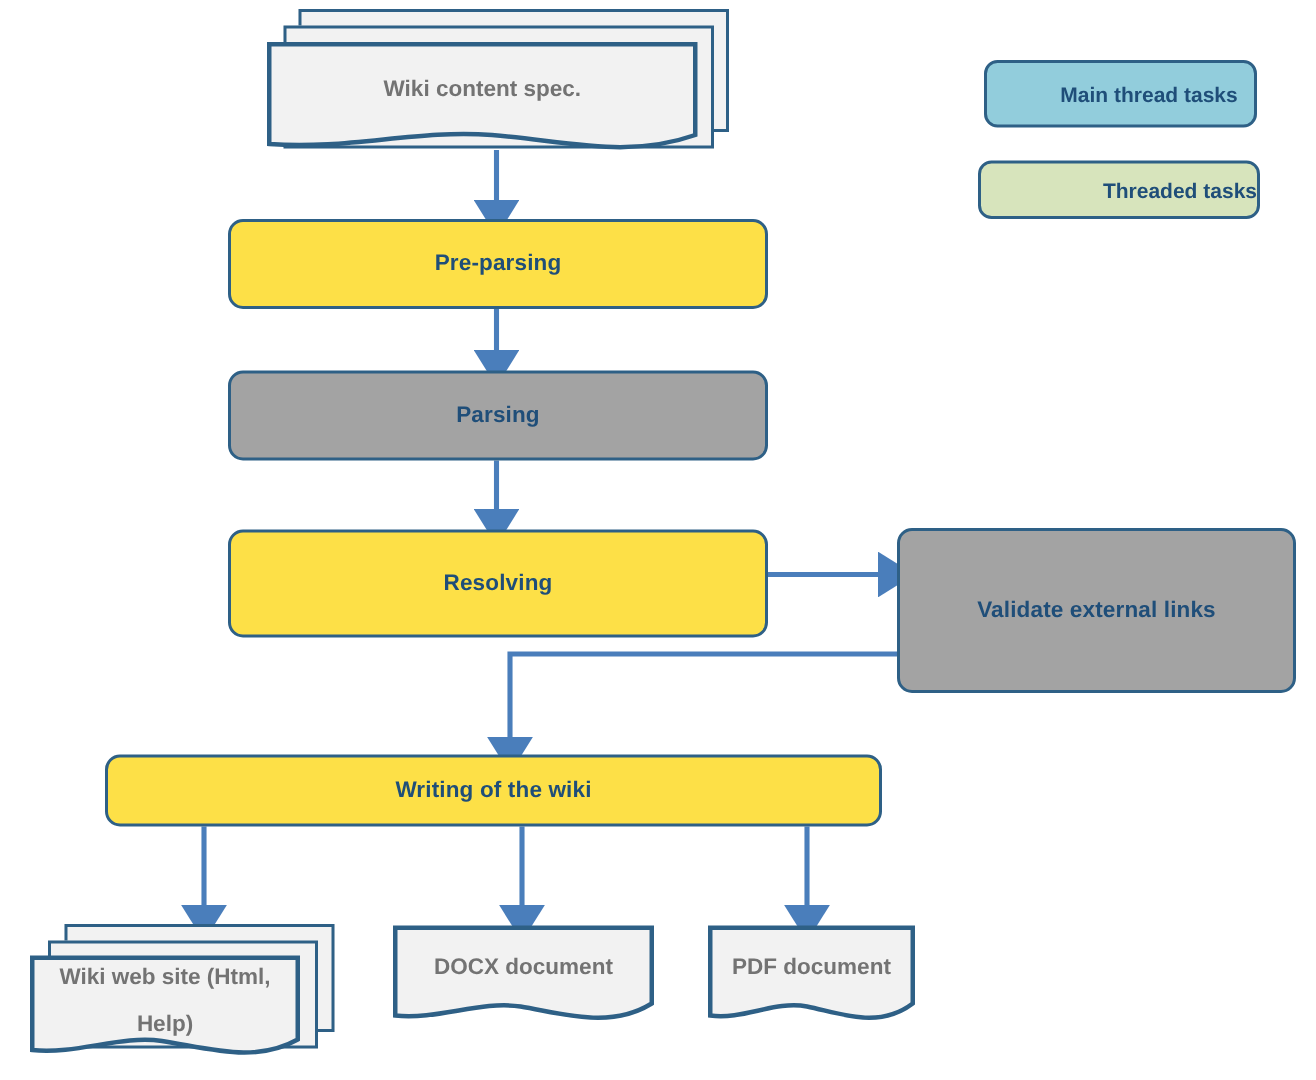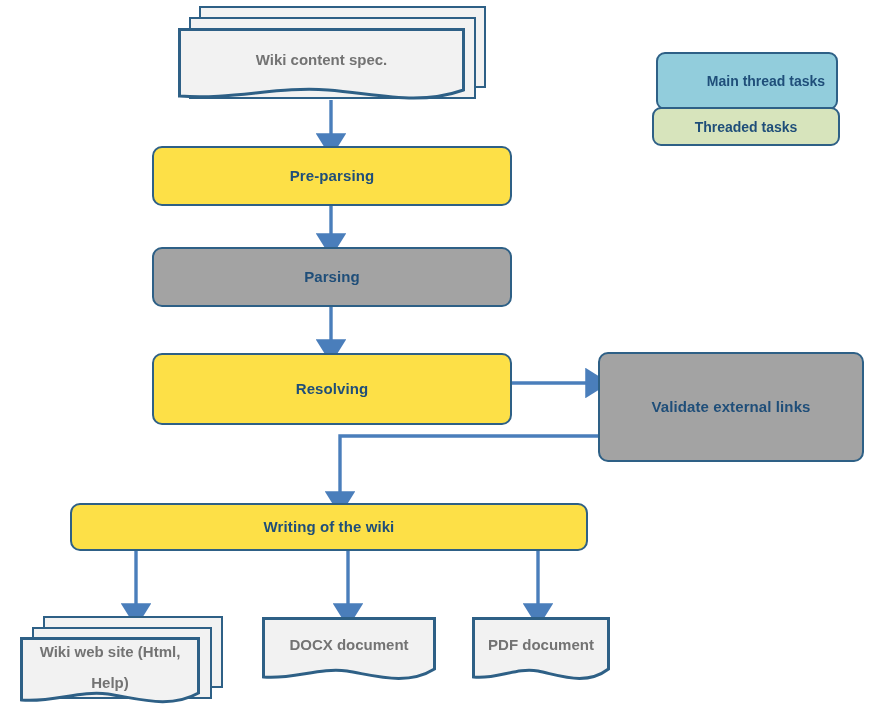--- a/index.html
+++ b/index.html
@@ -138,24 +138,24 @@
 
 <div class="docshape" style="left:178px; top:28px; width:287px; height:78px;">
   <svg width="287" height="78" viewBox="0 0 287 78" xmlns="http://www.w3.org/2000/svg">
     <path d="M1.5,1.5 L285.5,1.5 L285.5,62 C240,78 200,66 150,62 C100,58 55,72 1.5,68 Z" fill="#F2F2F2" stroke="#2E6086" stroke-width="3"></path>
   </svg>
 </div>
 <div class="doclabel" style="left:178px; top:30px; width:287px; height:60px; flex-direction:column;">
   <span>Wiki content spec.</span>
 </div>
 
-<div class="legend-box blue" style="left:656px; top:52px; width:182px; height:58px;padding-left:38px;">
+<div class="legend-box blue" style="left:656px; top:40px; width:182px; height:45px;padding-left:38px;">
   <span>Main thread tasks</span>
 </div>
-<div class="legend-box green" style="left:652px; top:107px; width:188px; height:39px;">
+<div class="legend-box green" style="left:652px; top:107px; width:188px; height:39px;justify-content:flex-end;">
   <span>Threaded tasks</span>
 </div>
 
 <div class="node proc blue" style="left:152px; top:146px; width:360px; height:60px;">
   <span>Pre-parsing</span>
 </div>
 
 <div class="node proc green" style="left:152px; top:247px; width:360px; height:60px;">
   <span>Parsing</span>
 </div>

